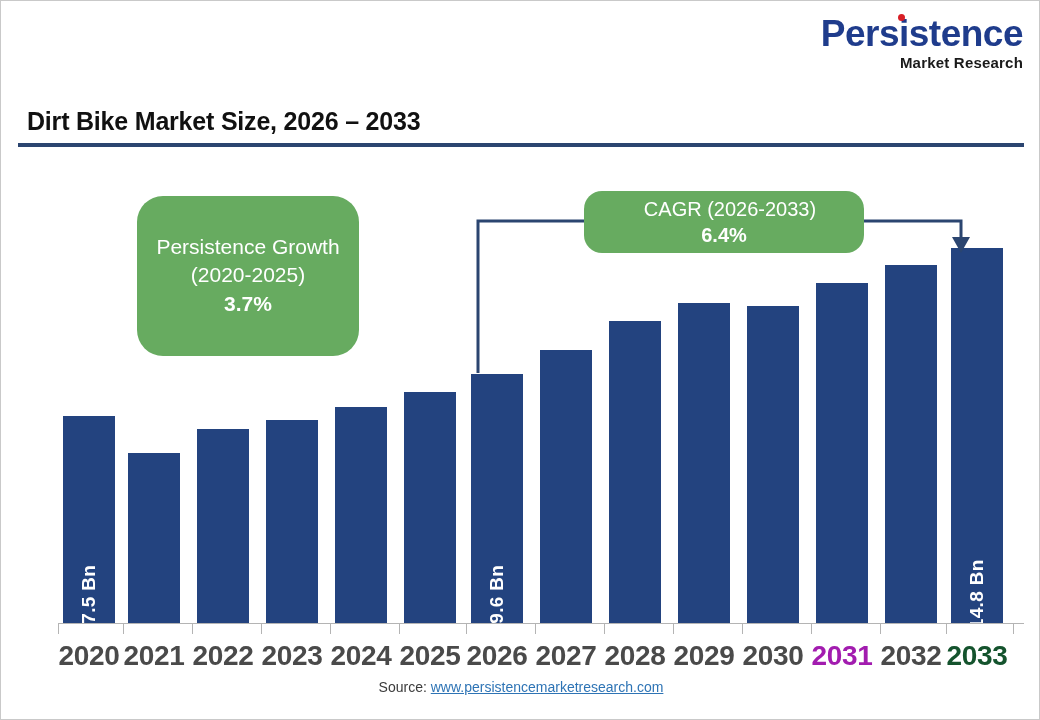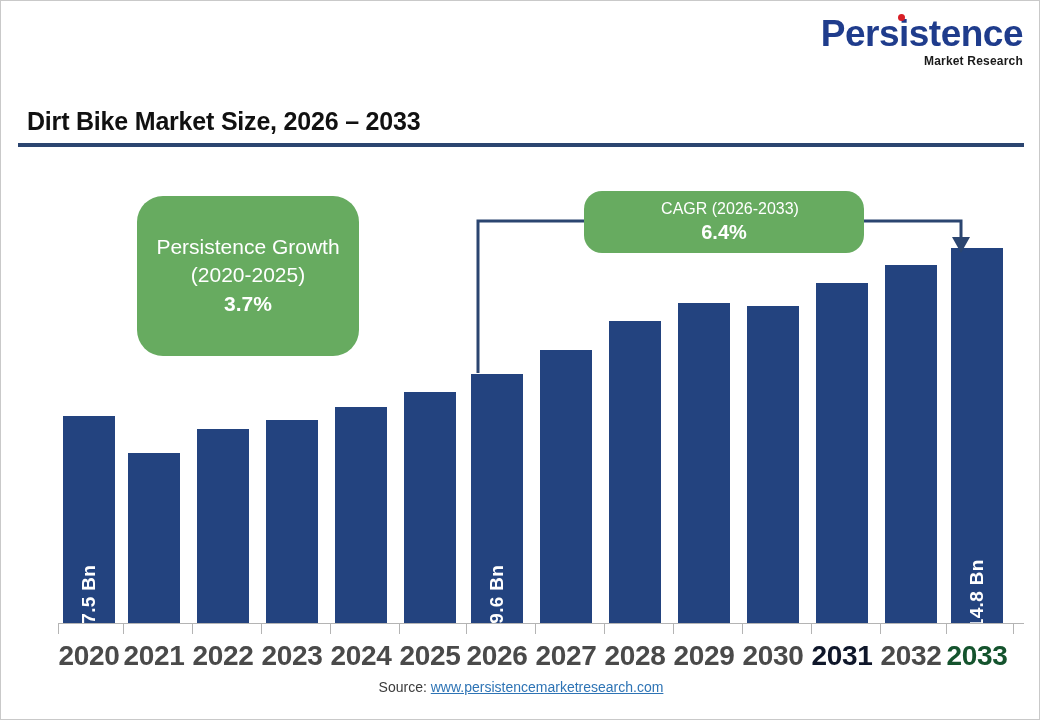--- a/index.html
+++ b/index.html
@@ -42,21 +42,21 @@
   #logo-dot {
     position: absolute;
     width: 7px;
     height: 7px;
     border-radius: 50%;
     background: #d81f26;
     left: 85px;
     top: -1px;
   }
   #logo-sub {
-    font-size: 12px;
+    font-size: 15px;
     font-weight: bold;
     color: #1a1a1a;
     margin-top: 3px;
     letter-spacing: 0.2px;
   }
 
   
   #title {
     position: absolute;
     left: 26px;
@@ -159,21 +159,21 @@
   }
   #cagr-box {
     left: 583px;
     top: 190px;
     width: 280px;
     height: 62px;
     border-radius: 18px;
     z-index: 5;
   }
   #cagr-box .line {
-    font-size: 16px;
+    font-size: 20px;
     line-height: 1.25;
     margin-left: 12px;
   }
   #cagr-box .value {
     font-size: 20px;
     font-weight: bold;
     line-height: 1.3;
   }
 
   
@@ -249,21 +249,21 @@
       <div class="tick" style="left: 603px; background: rgb(180, 180, 180);"></div>
       <div class="year" style="left: 599px; width: 70px; color: rgb(74, 74, 74);">2028</div>
       <div class="bar" style="left: 677px; width: 52px; top: 302px; height: 320px; bottom: auto; background: rgb(35, 67, 127);"></div>
       <div class="tick" style="left: 672px; background: rgb(180, 180, 180);"></div>
       <div class="year" style="left: 668px; width: 70px; color: rgb(74, 74, 74);">2029</div>
       <div class="bar" style="left: 746px; width: 52px; top: 305px; height: 317px; bottom: auto; background: rgb(35, 67, 127);"></div>
       <div class="tick" style="left: 741px; background: rgb(180, 180, 180);"></div>
       <div class="year" style="left: 737px; width: 70px; color: rgb(74, 74, 74);">2030</div>
       <div class="bar" style="left: 815px; width: 52px; top: 282px; height: 340px; bottom: auto; background: rgb(35, 67, 127);"></div>
       <div class="tick" style="left: 810px; background: rgb(180, 180, 180);"></div>
-      <div class="year" style="left: 806px; width: 70px; color: #0f172a;">2031</div>
+      <div class="year" style="left: 806px; width: 70px; color: #a21caf;">2031</div>
       <div class="bar" style="left: 884px; width: 52px; top: 264px; height: 358px; bottom: auto; background: rgb(35, 67, 127);"></div>
       <div class="tick" style="left: 879px; background: rgb(180, 180, 180);"></div>
       <div class="year" style="left: 875px; width: 70px; color: rgb(74, 74, 74);">2032</div>
       <div class="bar" style="left: 950px; width: 52px; top: 247px; height: 375px; bottom: auto; background: rgb(35, 67, 127);">
         <div class="bar-label" style="top: 357px;">US$ 14.8 Bn</div>
       </div>
       <div class="tick" style="left: 945px; background: rgb(180, 180, 180);"></div>
       <div class="tick" style="left: 1012px; background: rgb(180, 180, 180);"></div>
       <div class="year" style="left: 941px; width: 70px; color: #14532d;">2033</div>
     </div>

